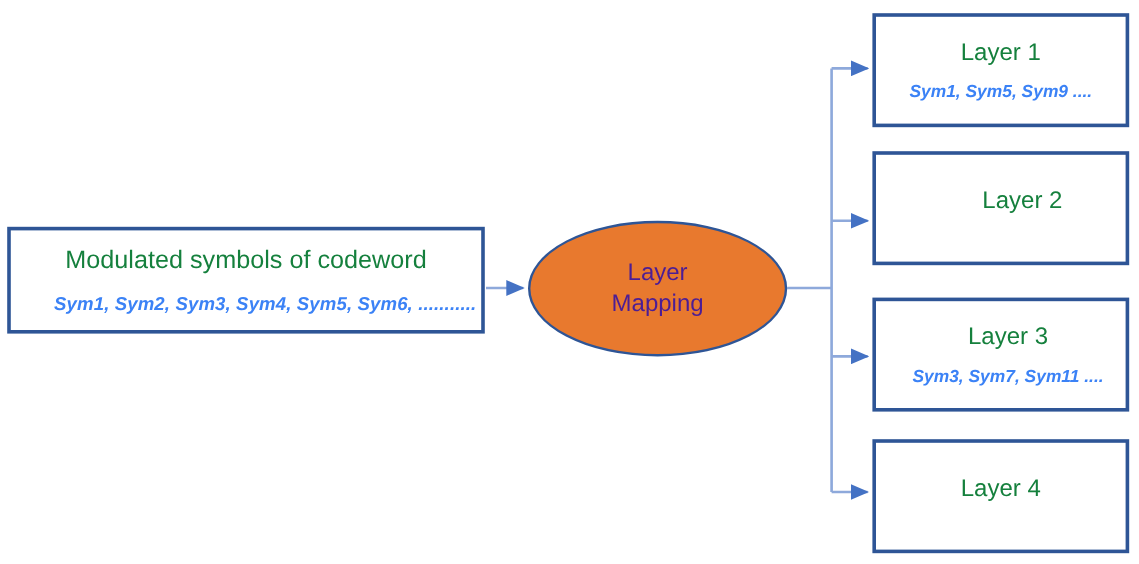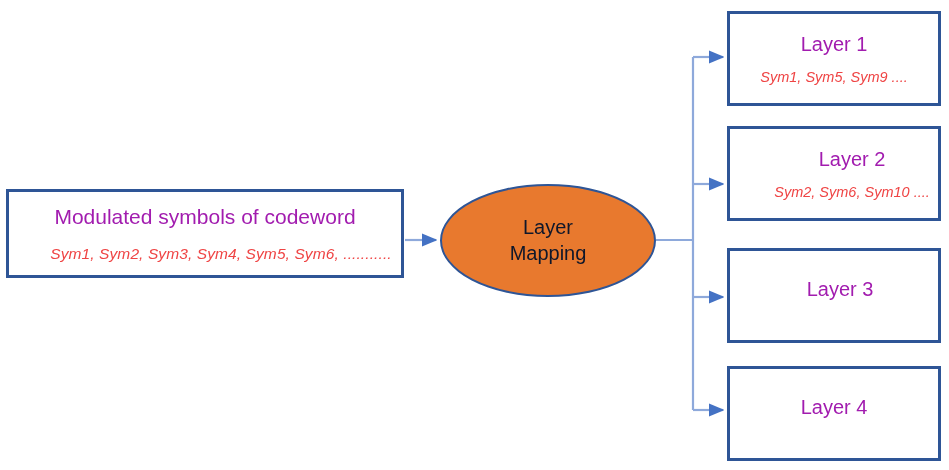--- a/index.html
+++ b/index.html
@@ -24,28 +24,28 @@
     position: absolute;
     box-sizing: border-box;
     border: 3px solid #2E5596;
     background: #ffffff;
     display: flex;
     flex-direction: column;
     align-items: center;
     justify-content: center;
   }
   .box-title {
-    color: #a21caf;
+    color: #15803d;
     text-align: center;
     white-space: nowrap;
   }
   .box-sub {
-    color: #ef4444;
+    color: #3b82f6;
     font-style: italic;
-    font-weight: normal;
+    font-weight: bold;
     text-align: left;
     white-space: nowrap;
   }
 
   
   #source-box {
     left: 6px;
     top: 189px;
     width: 398px;
     height: 89px;
@@ -87,21 +87,21 @@
     height: 113px;
     box-sizing: border-box;
     border-radius: 50%;
     background: #E8792E;
     border: 2.5px solid #2E5596;
     display: flex;
     align-items: center;
     justify-content: center;
   }
   #ellipse .ellipse-label {
-    color: #0f172a;
+    color: #4c1d95;
     font-size: 20px;
     line-height: 1.28;
     text-align: center;
     white-space: pre-line;
   }
 
   
   #connectors {
     position: absolute;
     left: 0;
@@ -156,24 +156,24 @@
 Mapping</div>
   </div>
 
   <div class="box layer-box" id="layer-box-1">
     <div class="box-title">Layer 1</div>
     <div class="box-sub">Sym1, Sym5, Sym9 ....</div>
   </div>
 
   <div class="box layer-box" id="layer-box-2">
     <div class="box-title">Layer 2</div>
-    <div class="box-sub">Sym2, Sym6, Sym10 ....</div>
   </div>
 
   <div class="box layer-box" id="layer-box-3">
     <div class="box-title">Layer 3</div>
+    <div class="box-sub">Sym3, Sym7, Sym11 ....</div>
   </div>
 
   <div class="box layer-box" id="layer-box-4">
     <div class="box-title">Layer 4</div>
   </div>
 
 </div>
 
 </body></html>

